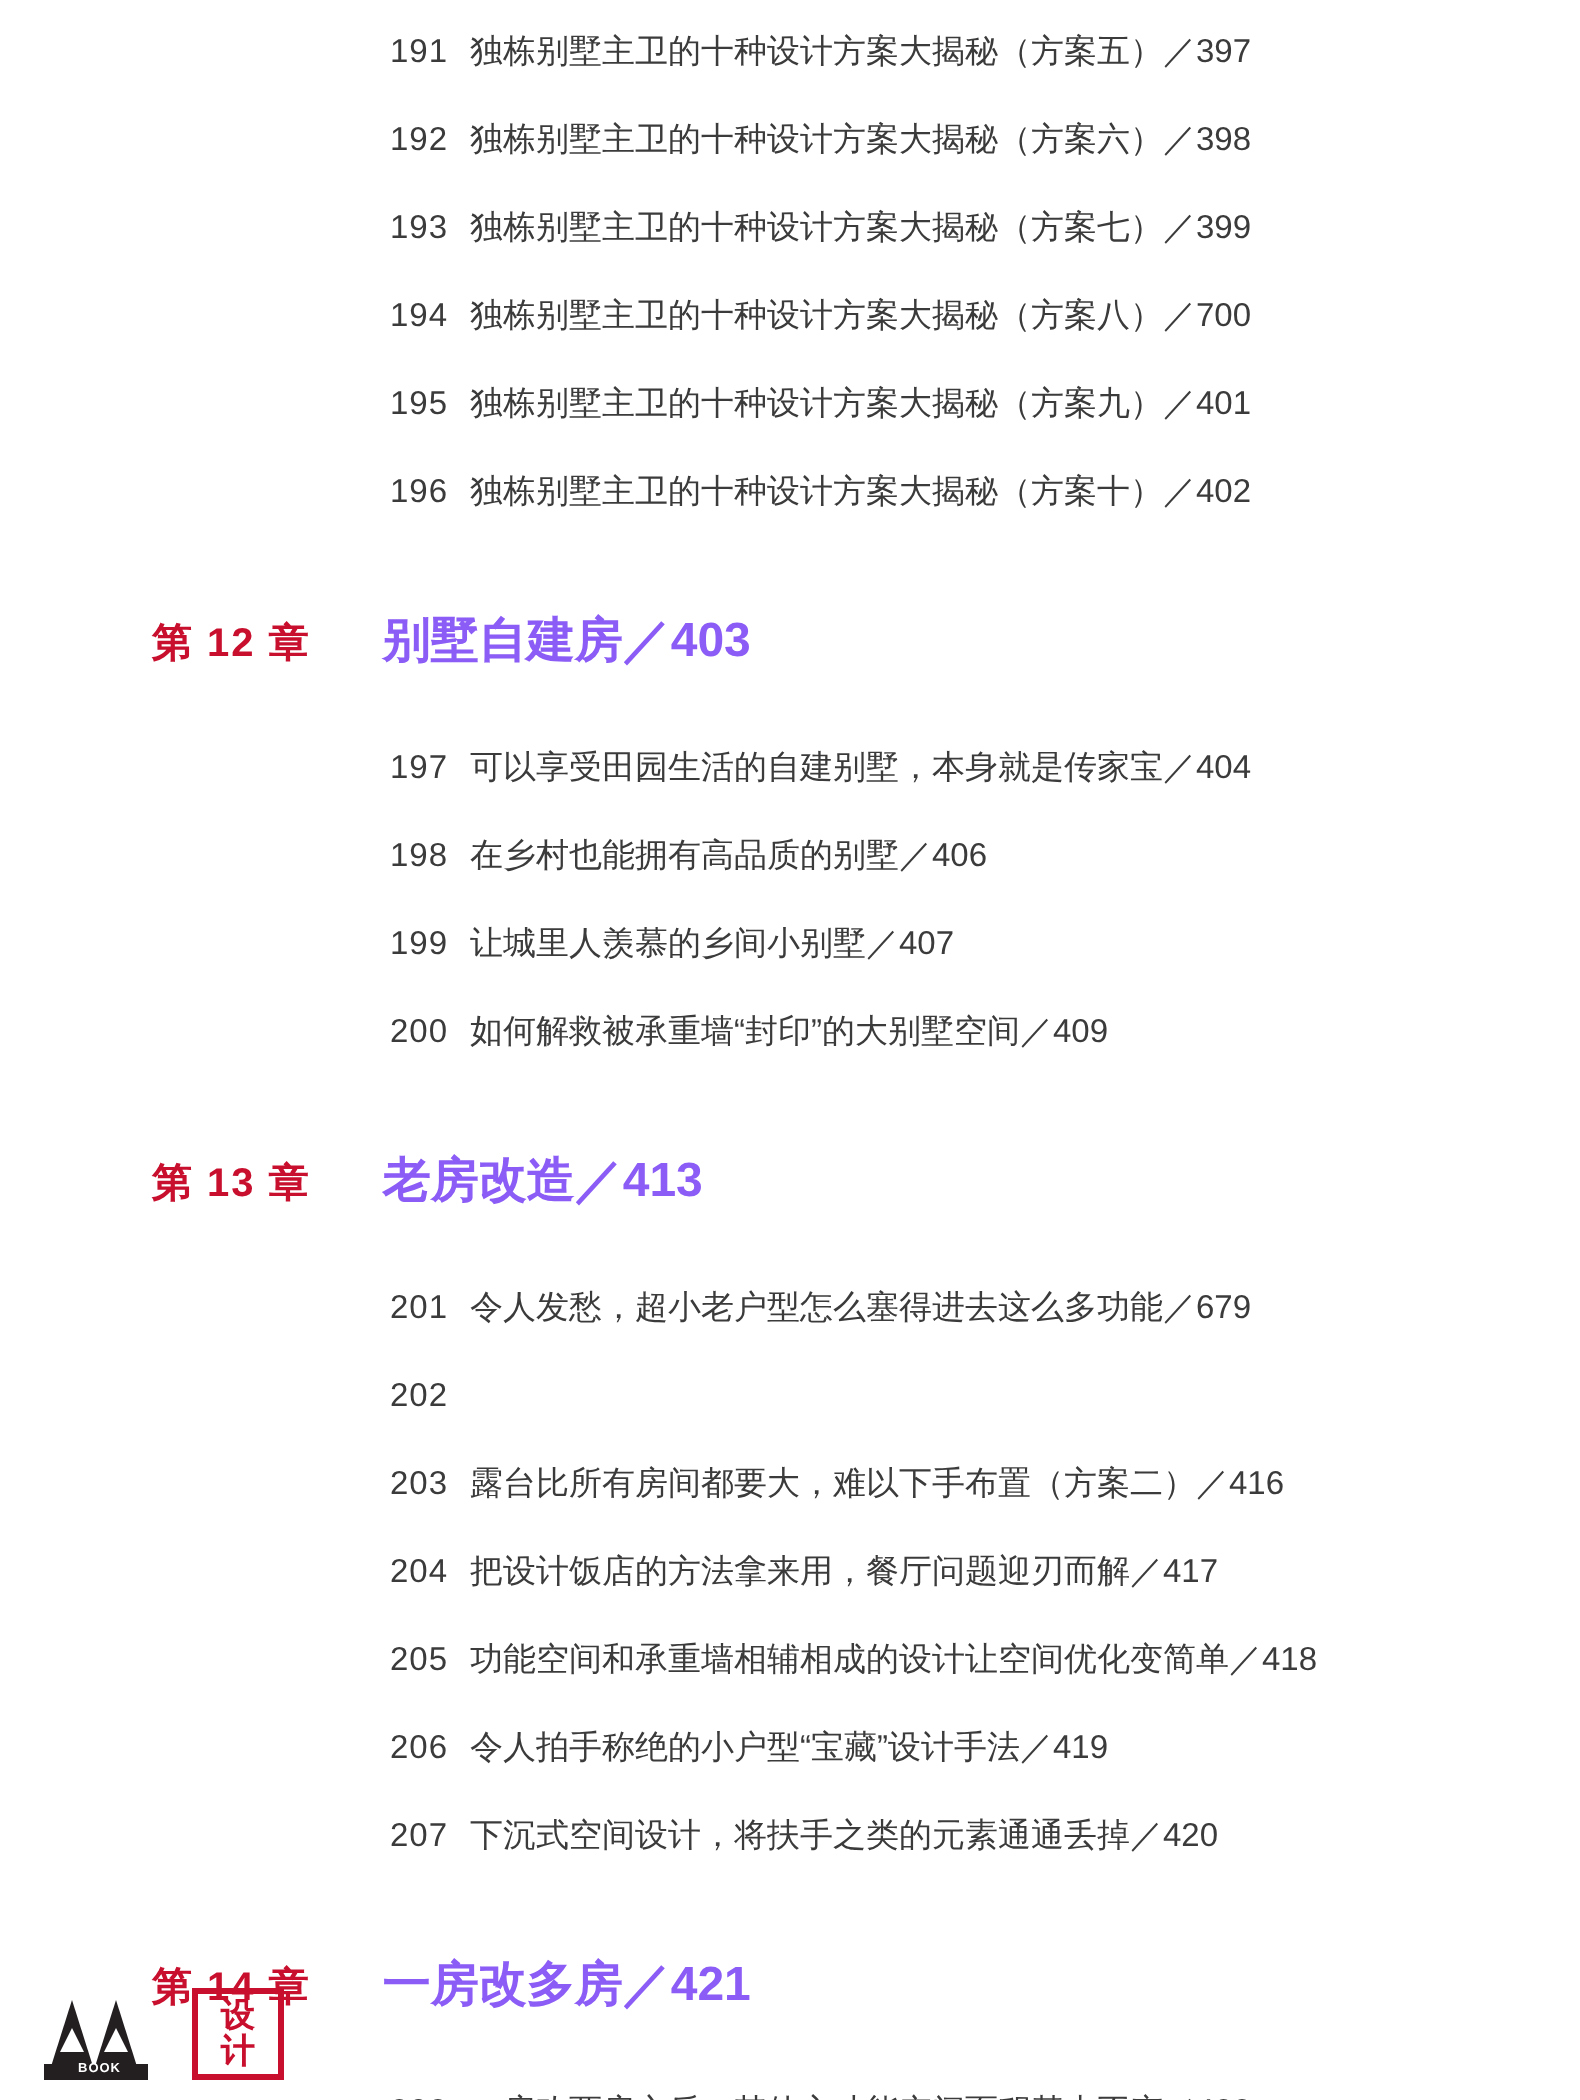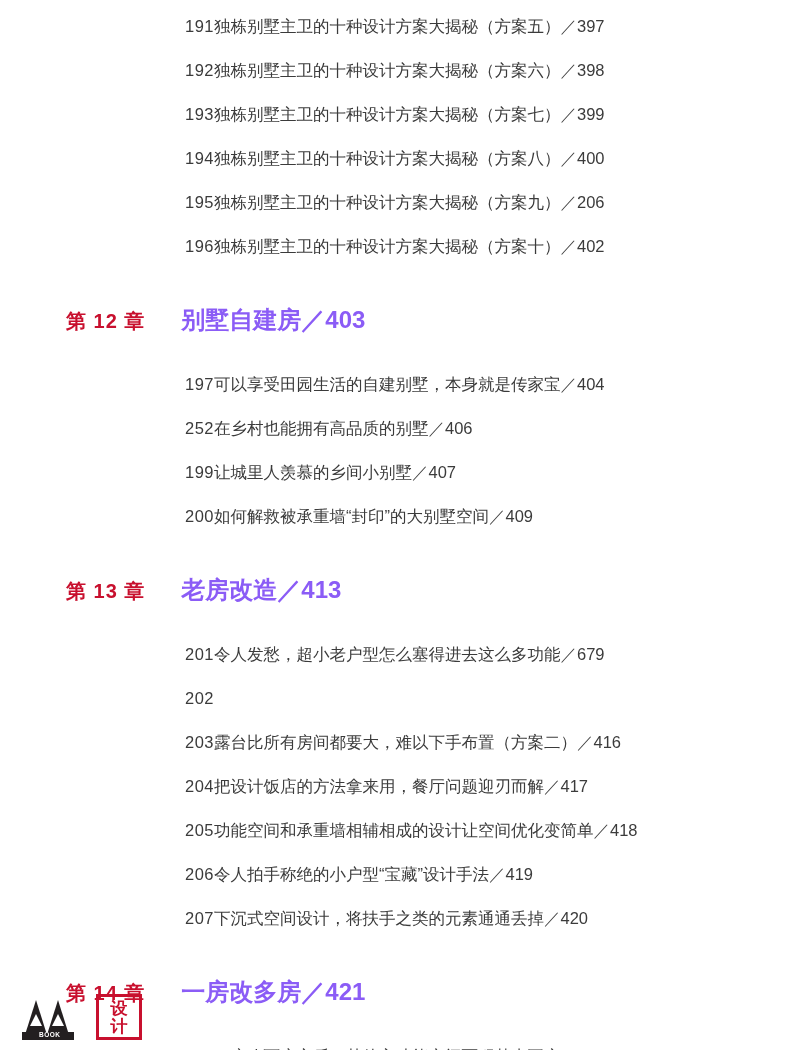--- a/index.html
+++ b/index.html
@@ -13,39 +13,40 @@
     font-family: "Liberation Sans", "DejaVu Sans", sans-serif;
     color: #231f20;
     position: relative;
     overflow: hidden;
   }
   .page {
     position: relative;
     width: 790px;
     height: 1050px;
     box-sizing: border-box;
-    padding: 18px 0 0 4px;
+    padding: 18px 0 0 14px;
   }
   .toc-entry {
     display: flex;
     align-items: baseline;
     font-size: 16.5px;
     line-height: 1.0;
     color: #3b3b3b;
     padding: 0;
     margin: 0 0 0 0;
     height: 44px;
   }
   .toc-entry .num {
     width: 42px;
     text-align: right;
     flex: 0 0 auto;
     letter-spacing: 0.5px;
   }
   .toc-entry .txt {
+    margin-left: 11px;
     flex: 1 1 auto;
     white-space: nowrap;
   }
   .indent-1 { padding-left: 168px; }
   .indent-2 { padding-left: 168px; }
 
   .chapter {
     display: flex;
     align-items: baseline;
     color: #c8102e;
@@ -128,43 +129,43 @@
     <div class="toc-entry indent-1">
       <span class="num">192</span>
       <span class="txt">独栋别墅主卫的十种设计方案大揭秘（方案六）／398</span>
     </div>
     <div class="toc-entry indent-1">
       <span class="num">193</span>
       <span class="txt">独栋别墅主卫的十种设计方案大揭秘（方案七）／399</span>
     </div>
     <div class="toc-entry indent-1">
       <span class="num">194</span>
-      <span class="txt">独栋别墅主卫的十种设计方案大揭秘（方案八）／400</span>
+      <span class="txt">独栋别墅主卫的十种设计方案大揭秘（方案八）／700</span>
     </div>
     <div class="toc-entry indent-1">
       <span class="num">195</span>
-      <span class="txt">独栋别墅主卫的十种设计方案大揭秘（方案九）／206</span>
+      <span class="txt">独栋别墅主卫的十种设计方案大揭秘（方案九）／401</span>
     </div>
     <div class="toc-entry indent-1">
       <span class="num">196</span>
       <span class="txt">独栋别墅主卫的十种设计方案大揭秘（方案十）／402</span>
     </div>
   </div>
 
   <div class="chapter group-gap-top">
     <span class="ch-label">第 12 章</span>
     <span class="ch-title">别墅自建房／403</span>
   </div>
   <div>
     <div class="toc-entry indent-2">
       <span class="num">197</span>
       <span class="txt">可以享受田园生活的自建别墅，本身就是传家宝／404</span>
     </div>
     <div class="toc-entry indent-2">
-      <span class="num">252</span>
+      <span class="num">198</span>
       <span class="txt">在乡村也能拥有高品质的别墅／406</span>
     </div>
     <div class="toc-entry indent-2">
       <span class="num">199</span>
       <span class="txt">让城里人羡慕的乡间小别墅／407</span>
     </div>
     <div class="toc-entry indent-2">
       <span class="num">200</span>
       <span class="txt">如何解救被承重墙“封印”的大别墅空间／409</span>
     </div>

